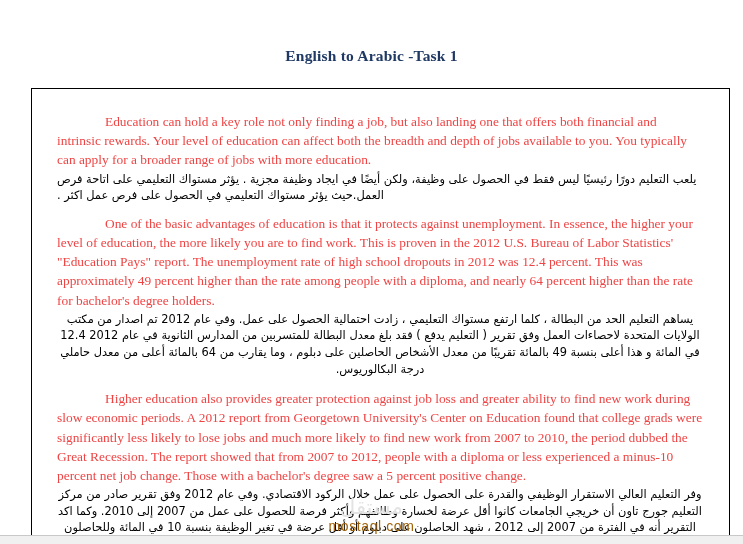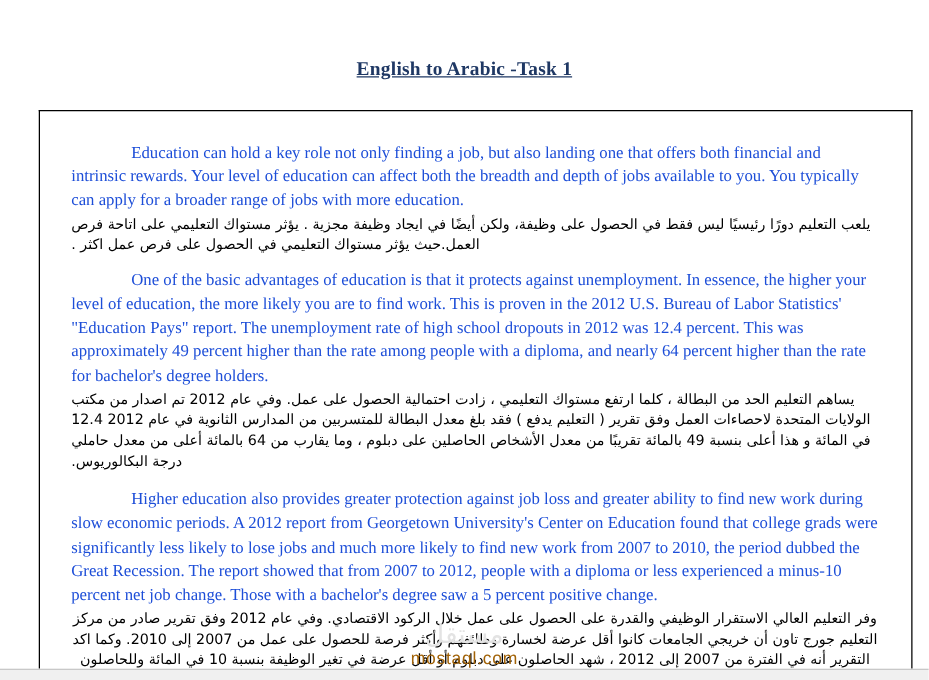--- a/index.html
+++ b/index.html
@@ -43,21 +43,20 @@
     left: 0;
     top: 47px;
     width: 743px;
     text-align: center;
     font-family: "Liberation Serif", "DejaVu Serif", serif;
     font-weight: bold;
     font-size: 15.5px;
     letter-spacing: 0.2px;
     color: #1f3864;
     white-space: nowrap;
-    text-decoration: underline;
   }
 
   
   .content-box {
     position: absolute;
     left: 31px;
     top: 88px;
     width: 699px;
     height: 447px;
     border: 1.4px solid #000000;
@@ -77,37 +76,37 @@
   .block {
     margin: 0 0 8px 0;
   }
   .block.b2 { margin-top: 10px; }
   .block.b3 { margin-top: 12px; }
 
   .en {
     font-family: "Liberation Serif", "DejaVu Serif", serif;
     font-size: 13.4px;
     line-height: 19.2px;
-    color: #1d4ed8;
+    color: #ef4444;
     text-indent: 48px;
     text-align: left;
     margin: 0;
   }
 
   .ar {
     direction: rtl;
     unicode-bidi: embed;
     font-family: "DejaVu Sans", "Liberation Sans", sans-serif;
     font-size: 11.4px;
     line-height: 16.6px;
     color: #000000;
     text-align: left;
     margin: 1px 0 0 0;
   }
-  .ar.ar-p2 { text-align: left; }
+  .ar.ar-p2 { text-align: center; }
   .ar.ar-p3 { text-align: center; }
 
   
   .watermark {
     position: absolute;
     left: 0;
     top: 496px;
     width: 743px;
     text-align: center;
     pointer-events: none;

